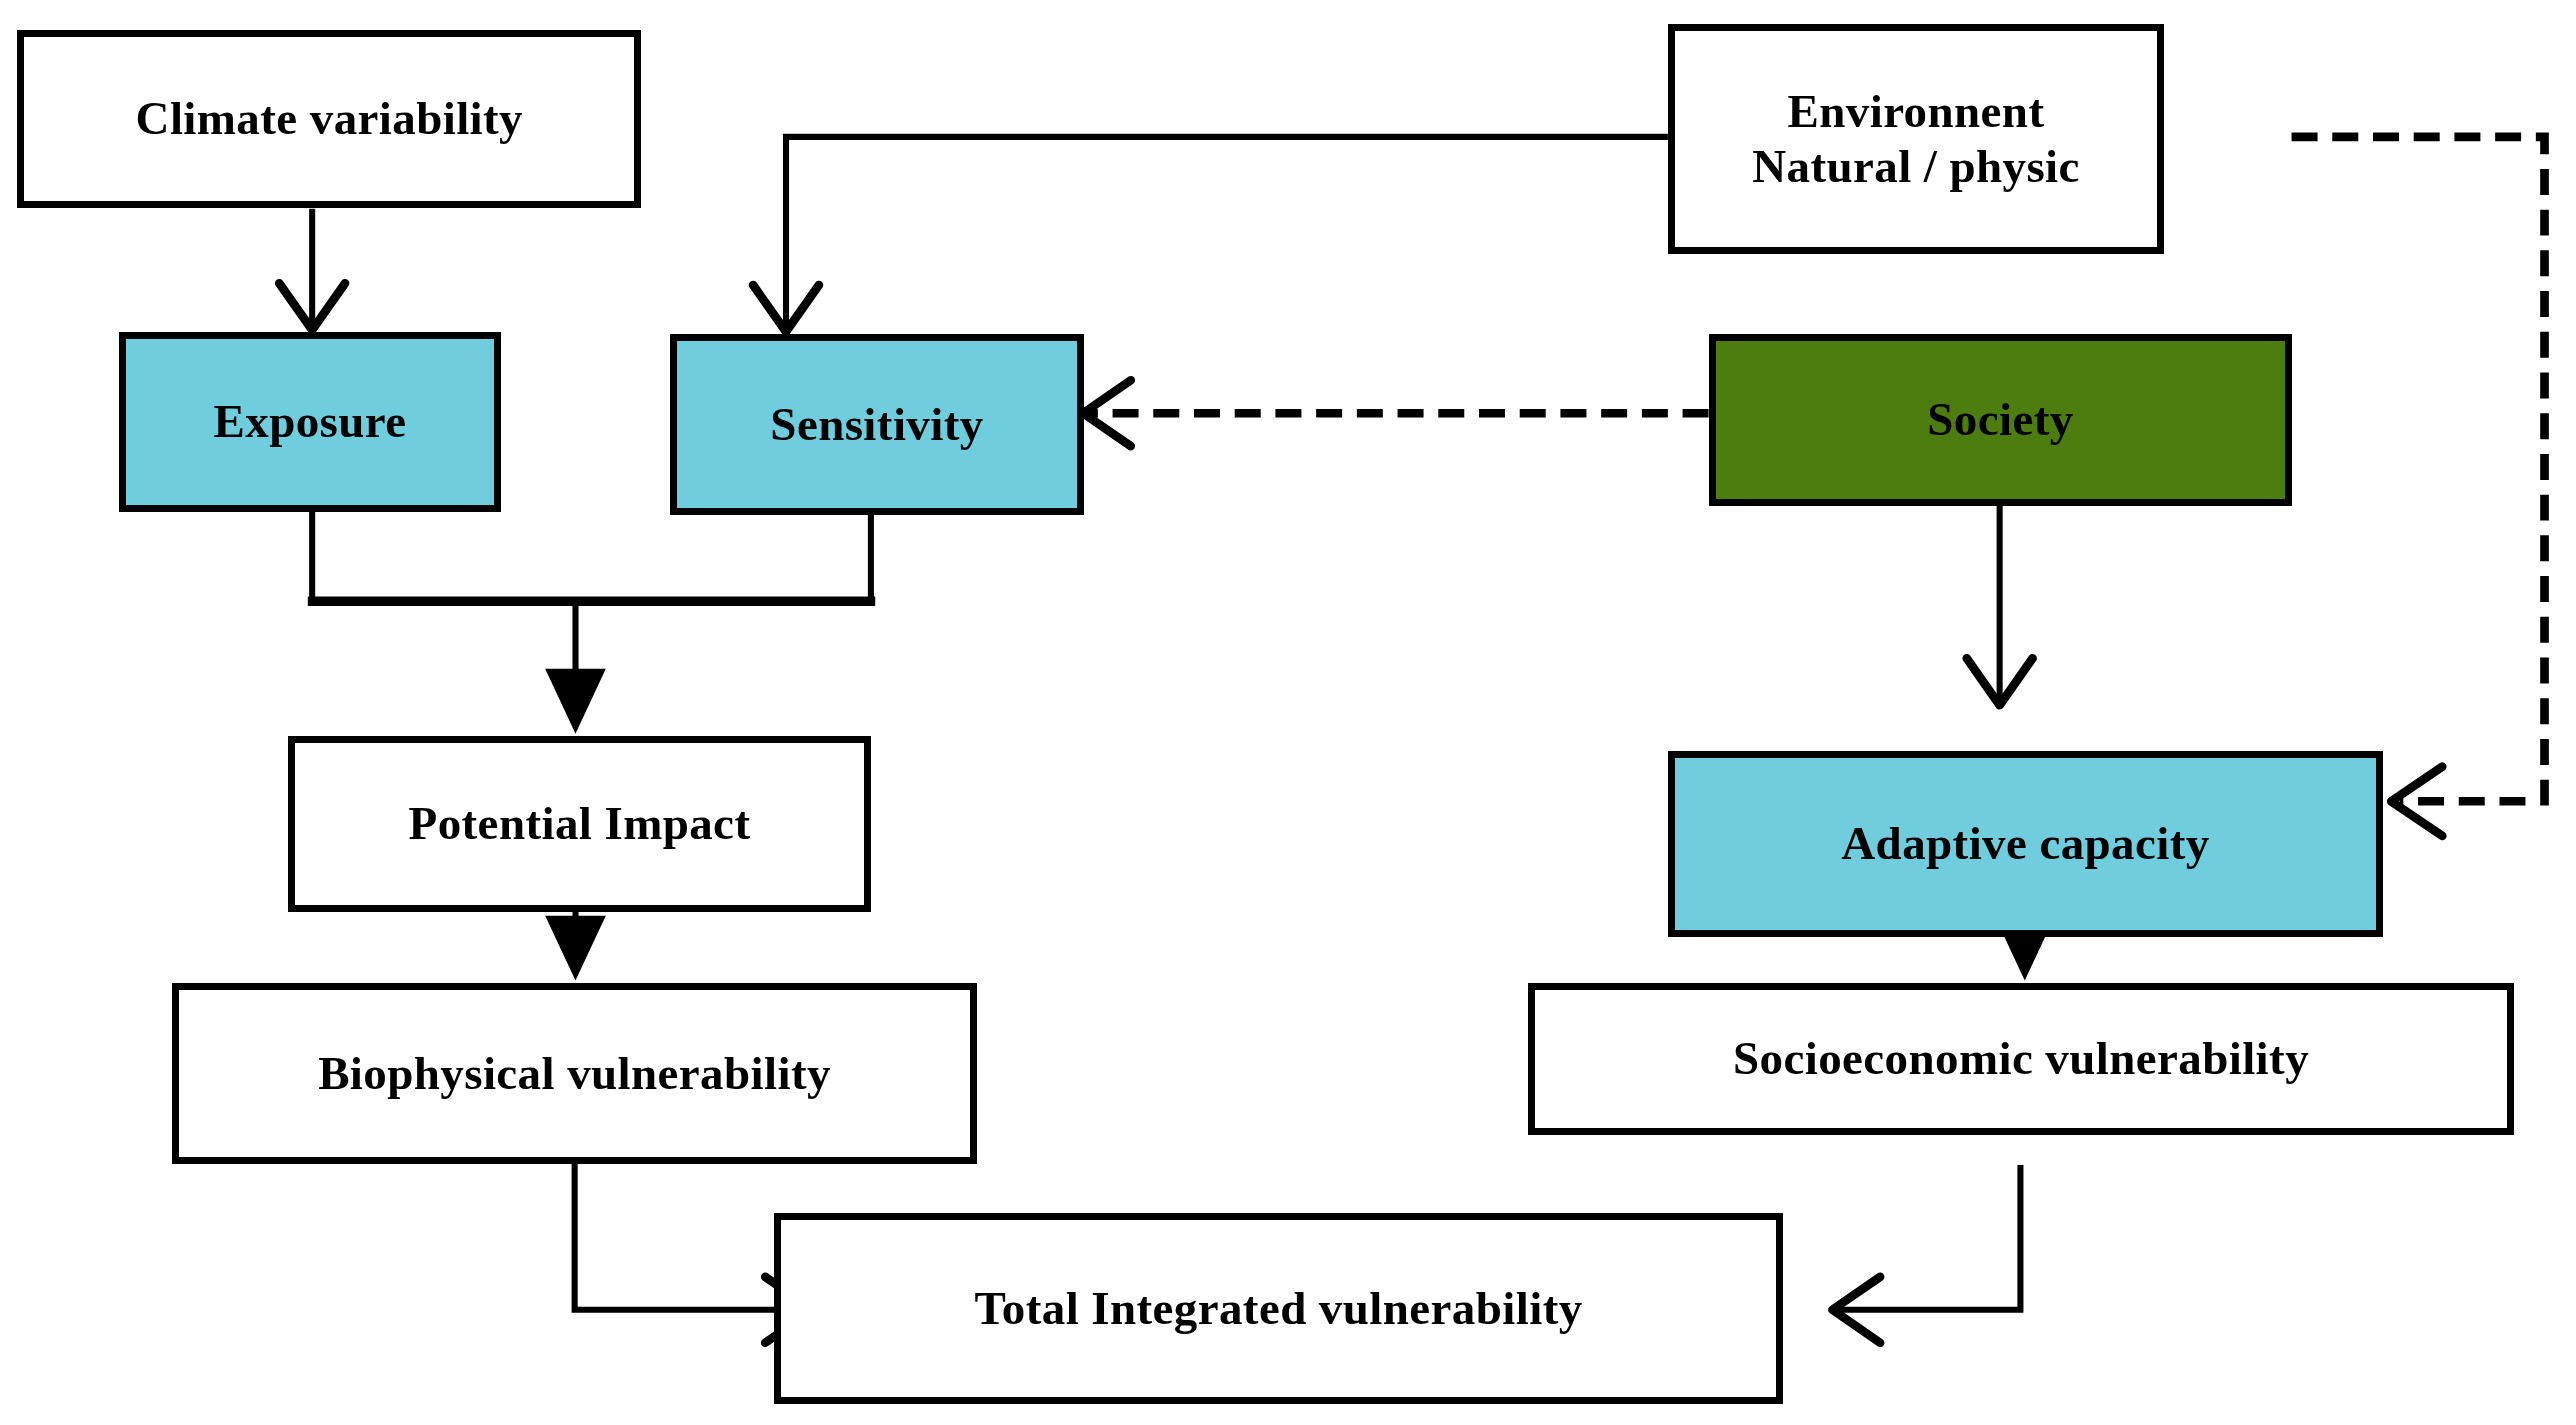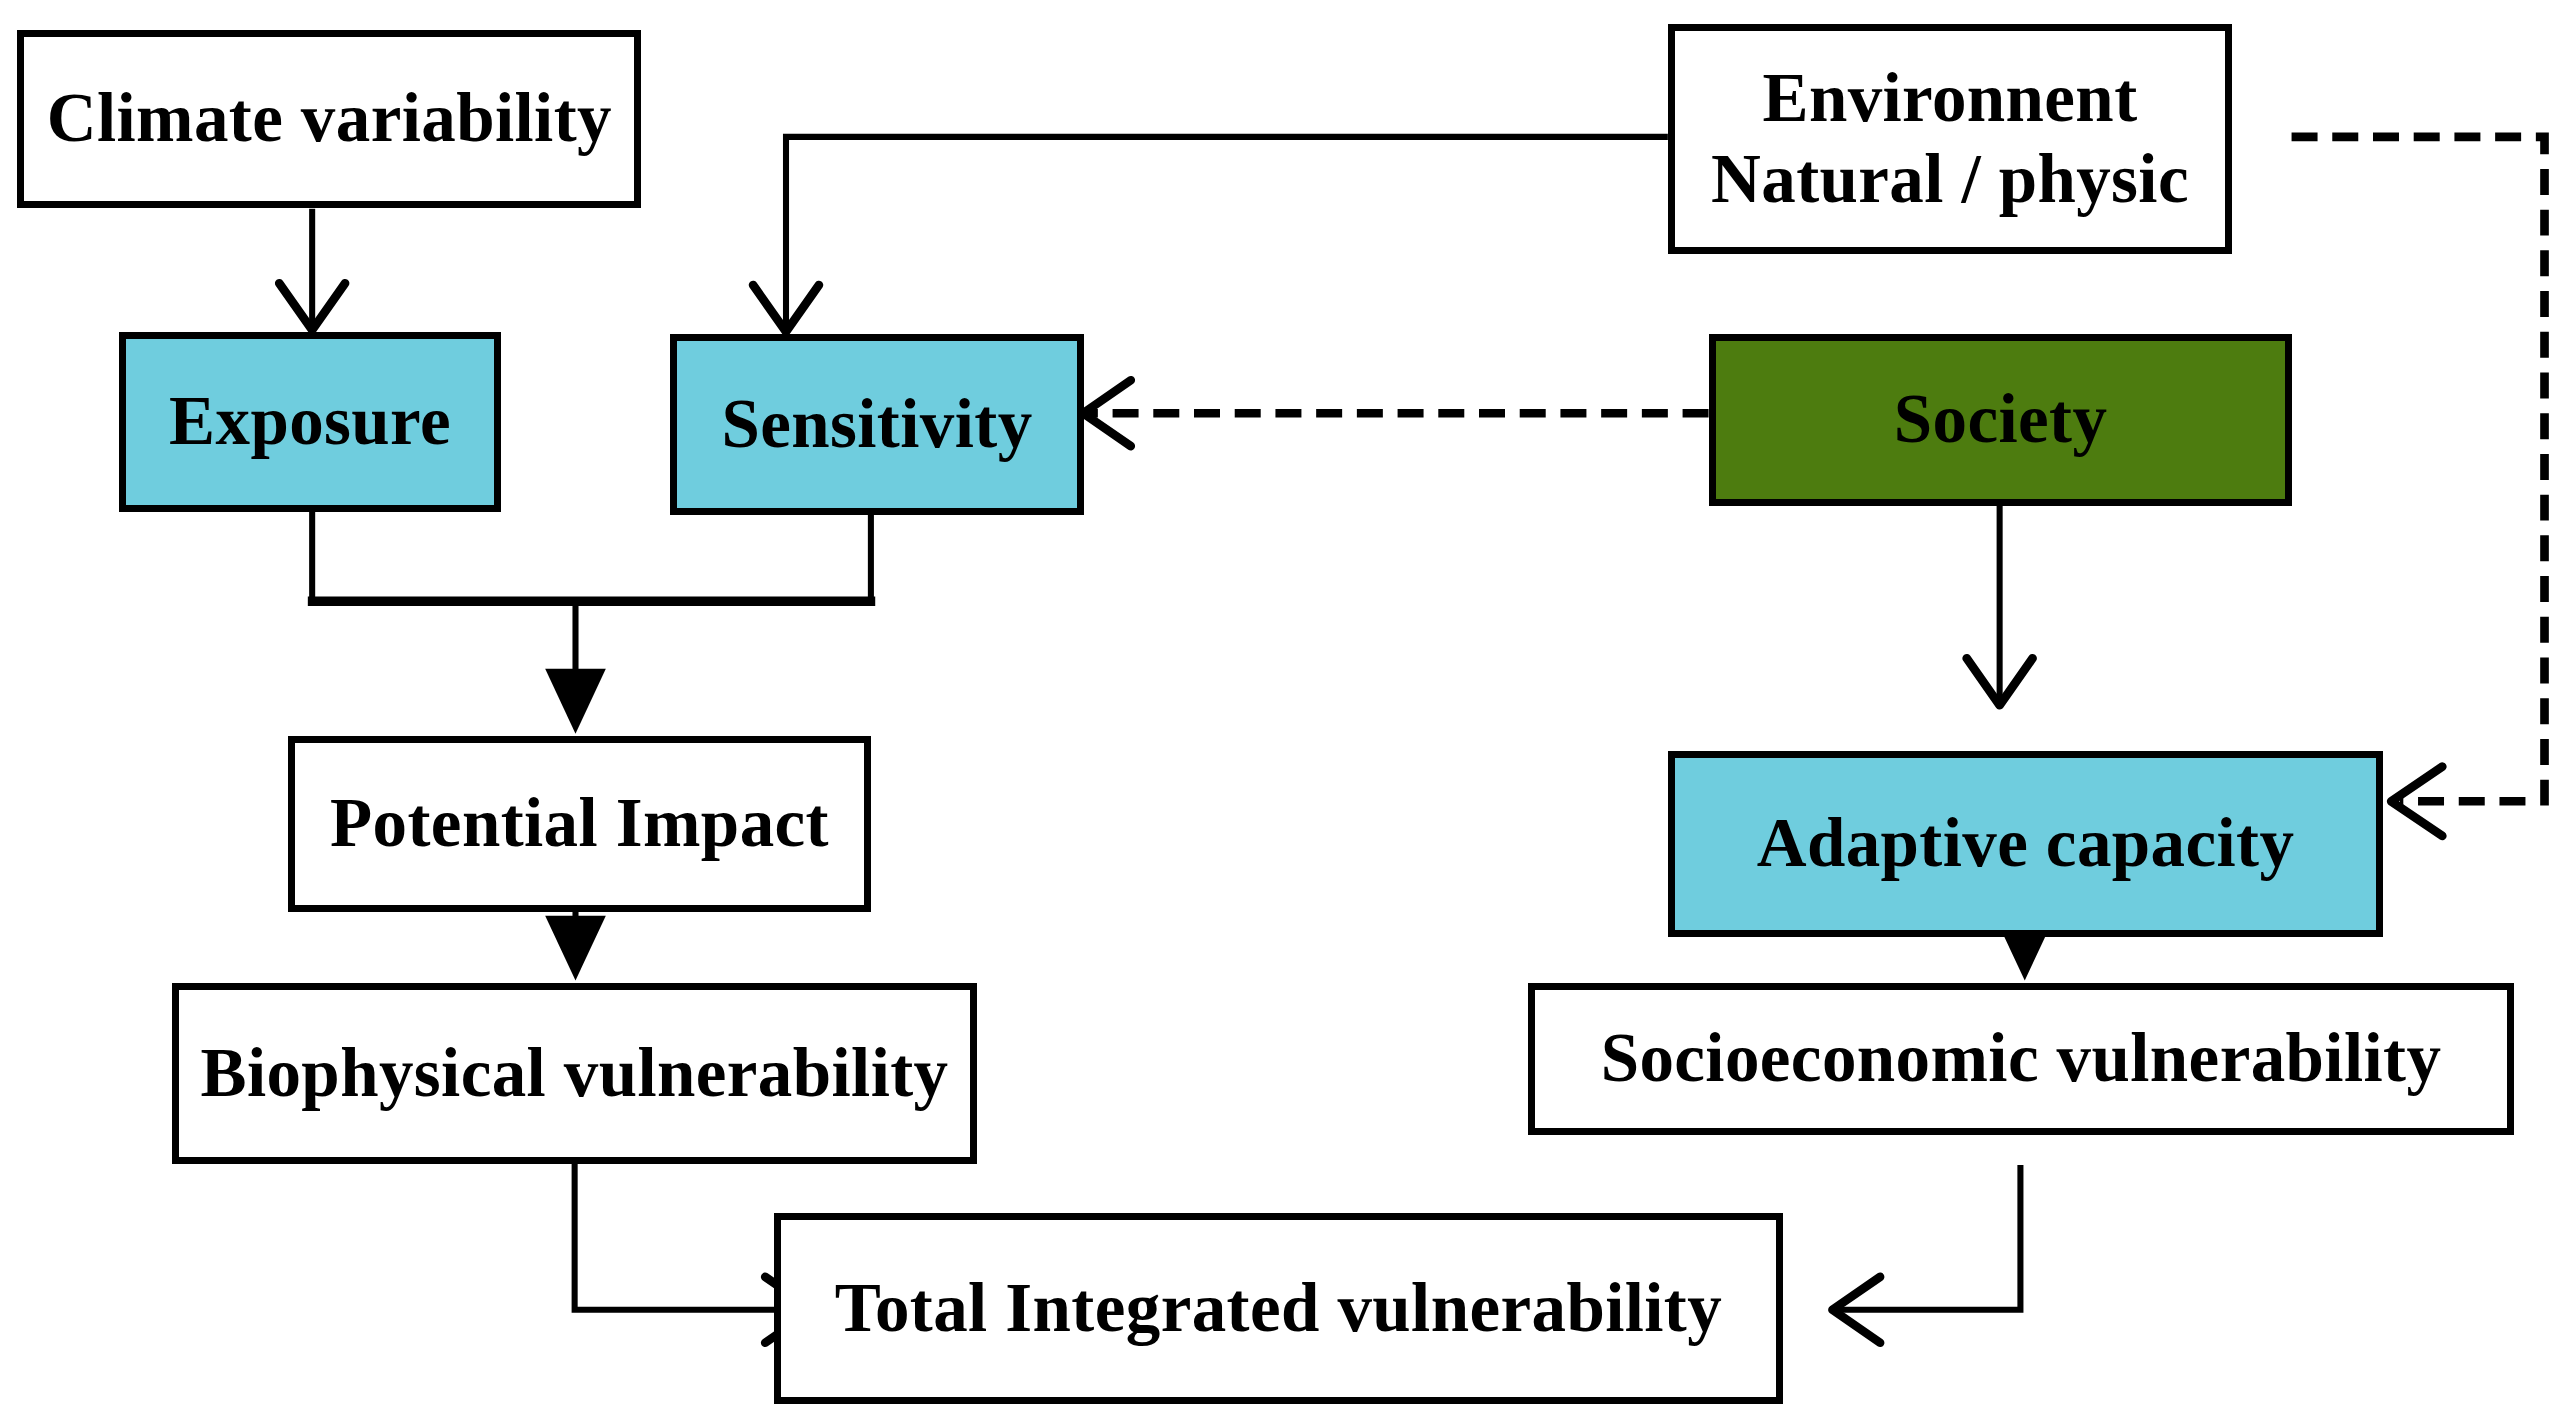--- a/index.html
+++ b/index.html
@@ -18,27 +18,27 @@
   .tri{fill:#000000;stroke:none;}
   .node{
     position:absolute;
     box-sizing:border-box;
     border:7px solid #000000;
     background:#ffffff;
     display:flex;flex-direction:column;
     align-items:center;justify-content:center;
     text-align:center;
     font-weight:bold;
-    font-size:69px;
+    font-size:47px;
     line-height:1.18;
     color:#000000;
     letter-spacing:0.4px;
   }
   #node-climate      {left:17.3px;   top:30px;   width:624px;  height:178px;}
-  #node-environment  {left:1668px; top:24px;   width:564px;  height:230px;}
+  #node-environment  {left:1668px; top:24px;   width:496px;  height:230px;}
   #node-exposure     {left:119px;  top:332px;  width:382px;  height:180px;}
   #node-sensitivity  {left:662px;  top:334px;  width:414px;  height:181px;margin-left:8px;}
   #node-society      {left:1709px; top:334px;  width:583px;  height:172px;}
   #node-adaptive     {left:1668px; top:709px;  width:715px;  height:186px;margin-top:42px;}
   #node-potential    {left:288px;  top:736px;  width:583px;  height:176px;}
   #node-biophysical  {left:172px;  top:983px; width:805px;  height:181px;}
   #node-socioeconomic{left:1528px; top:983px; width:986px; height:152px;}
   #node-total        {left:774px;  top:1213px; width:1009px; height:191px;}
 </style>
 </head>

